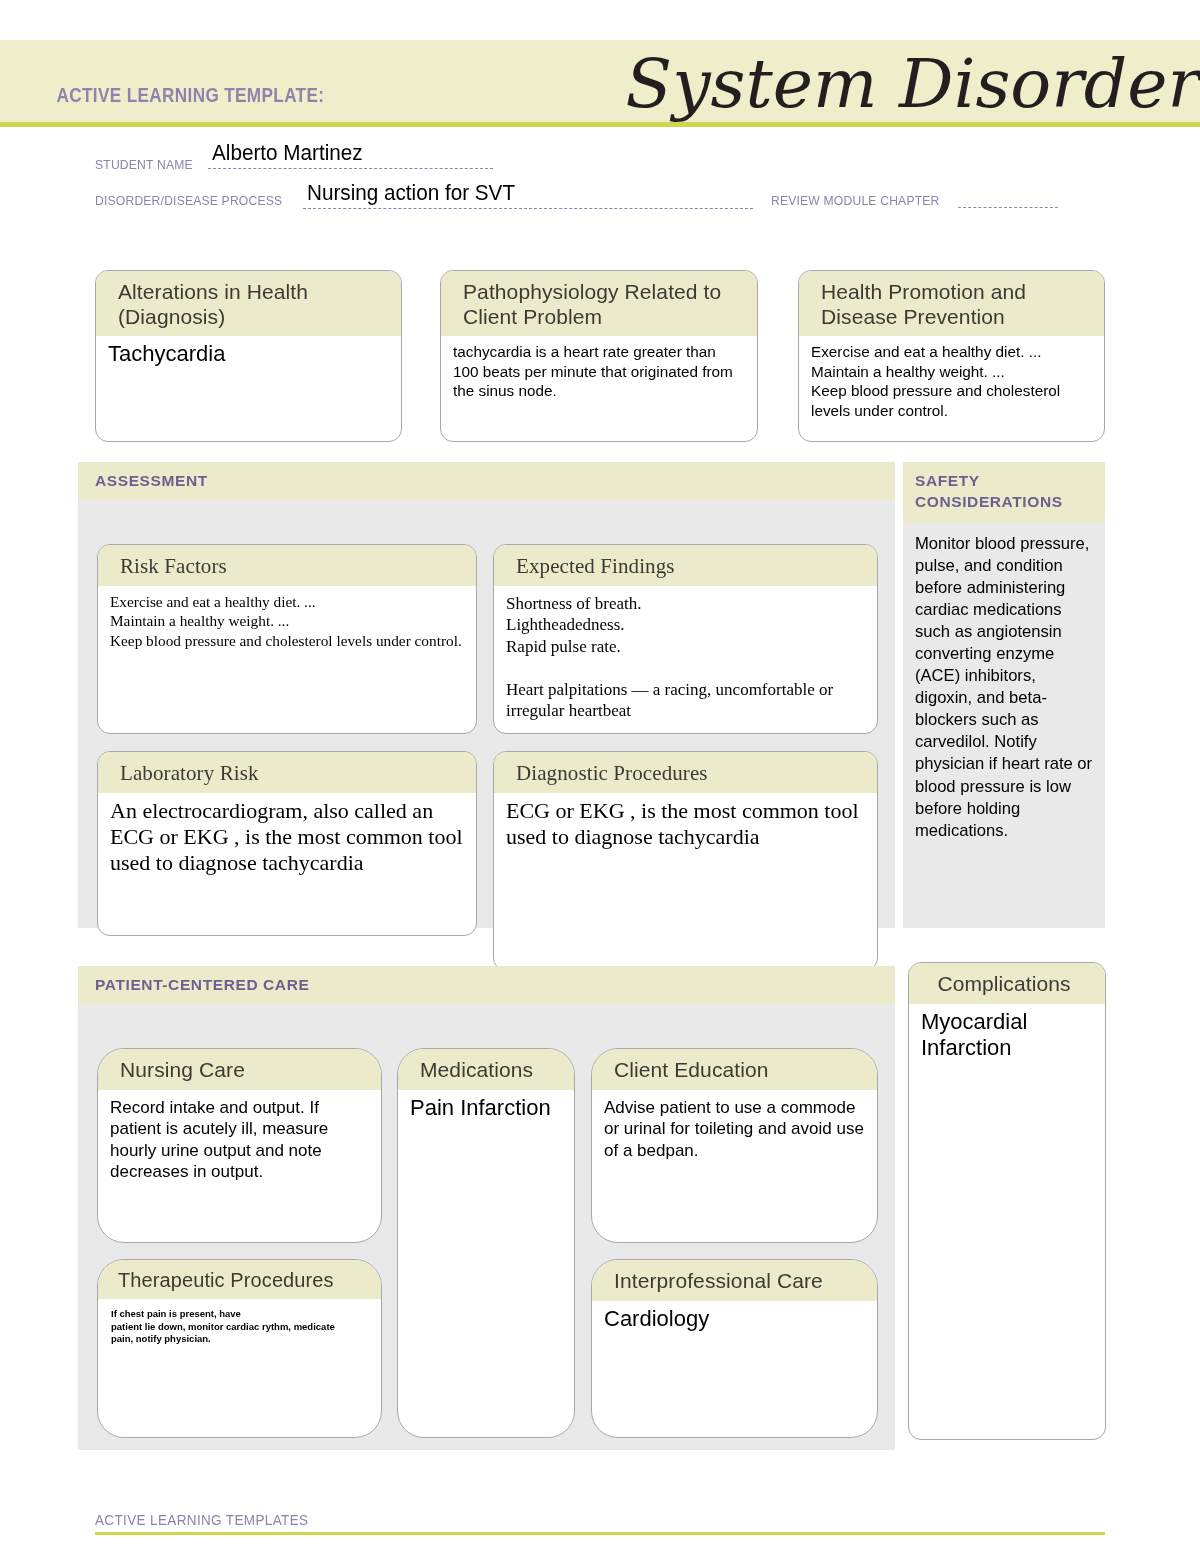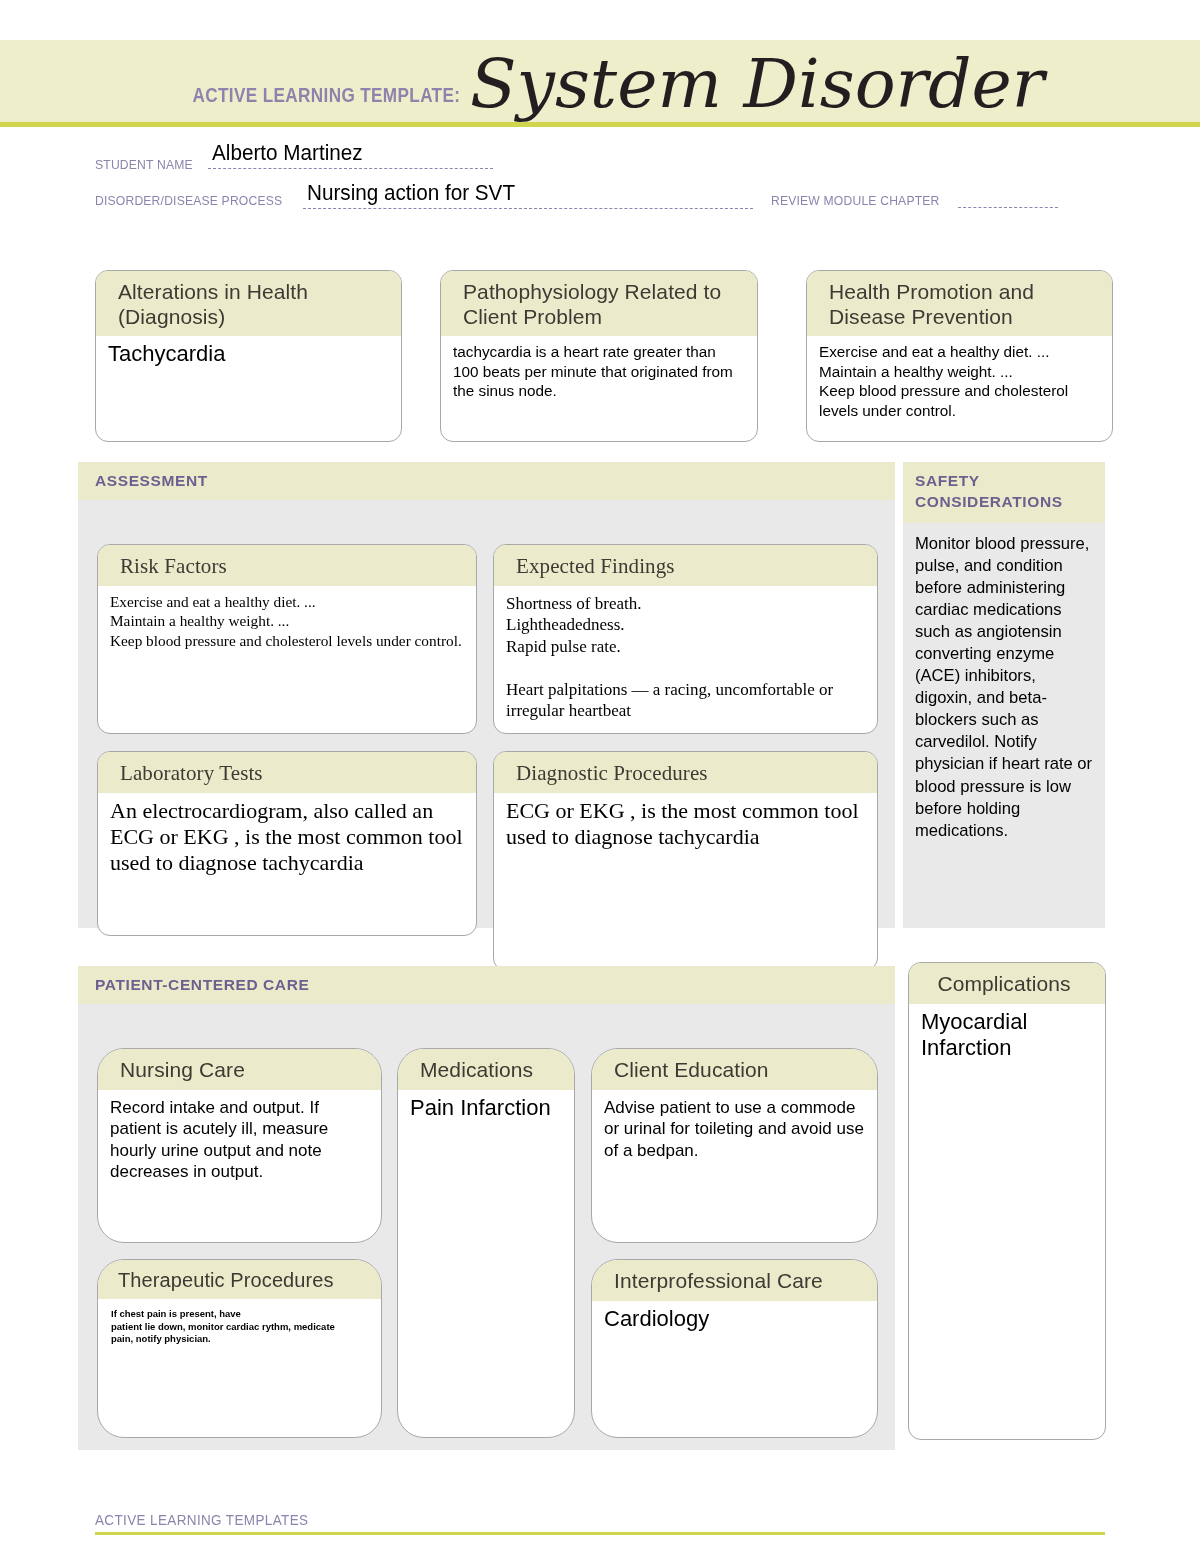--- a/index.html
+++ b/index.html
@@ -19,22 +19,23 @@
     position: absolute;
     left: 0; top: 40px;
     width: 1200px; height: 82px;
     background: #eeeecb;
   }
   .header-inner {
     position: absolute;
     left: 0; top: 0; right: 0; bottom: 0;
     display: flex;
     align-items: flex-end;
-    justify-content: center;
+    justify-content: space-between;
     padding-bottom: 4px;
+    padding-left: 20px;
   }
   .header-kicker {
     font-size: 19.5px;
     font-weight: bold;
     letter-spacing: 0.4px;
     color: #8d83ac;
     transform: scaleX(0.88);
     transform-origin: right bottom;
     margin-bottom: 11px;
     margin-right: 10px;
@@ -143,21 +144,21 @@
   .top-row {
     position: absolute;
     left: 95px; top: 270px;
     width: 1010px; height: 172px;
     display: flex;
     gap: 0;
   }
   .top-row .card { position: absolute; top: 0; height: 172px; }
   #card-alterations { left: 0px; width: 307px; }
   #card-patho      { left: 345px; width: 318px; }
-  #card-health     { left: 703px; width: 307px; margin-left: 8px; }
+  #card-health     { left: 703px; width: 307px; }
 
   
   .assessment-wrap {
     position: absolute;
     left: 78px; top: 462px;
     width: 817px; height: 466px;
     background: #e9e9e9;
   }
   .section-band {
     background: #ebebcb;
@@ -315,21 +316,21 @@
     <div class="card" id="card-findings">
       <div class="card-head">Expected Findings</div>
       <div class="card-body medium">Shortness of breath.
 Lightheadedness.
 Rapid pulse rate.
 
 Heart palpitations — a racing, uncomfortable or irregular heartbeat</div>
     </div>
 
     <div class="card" id="card-labs">
-      <div class="card-head">Laboratory Tests</div>
+      <div class="card-head">Laboratory Risk</div>
       <div class="card-body big">An electrocardiogram, also called an ECG or EKG , is the most common tool used to diagnose tachycardia</div>
     </div>
 
     <div class="card" id="card-diagnostic">
       <div class="card-head">Diagnostic Procedures</div>
       <div class="card-body big"> ECG or EKG , is the most common tool used to diagnose tachycardia</div>
     </div>
 
   </div>
 </div>

